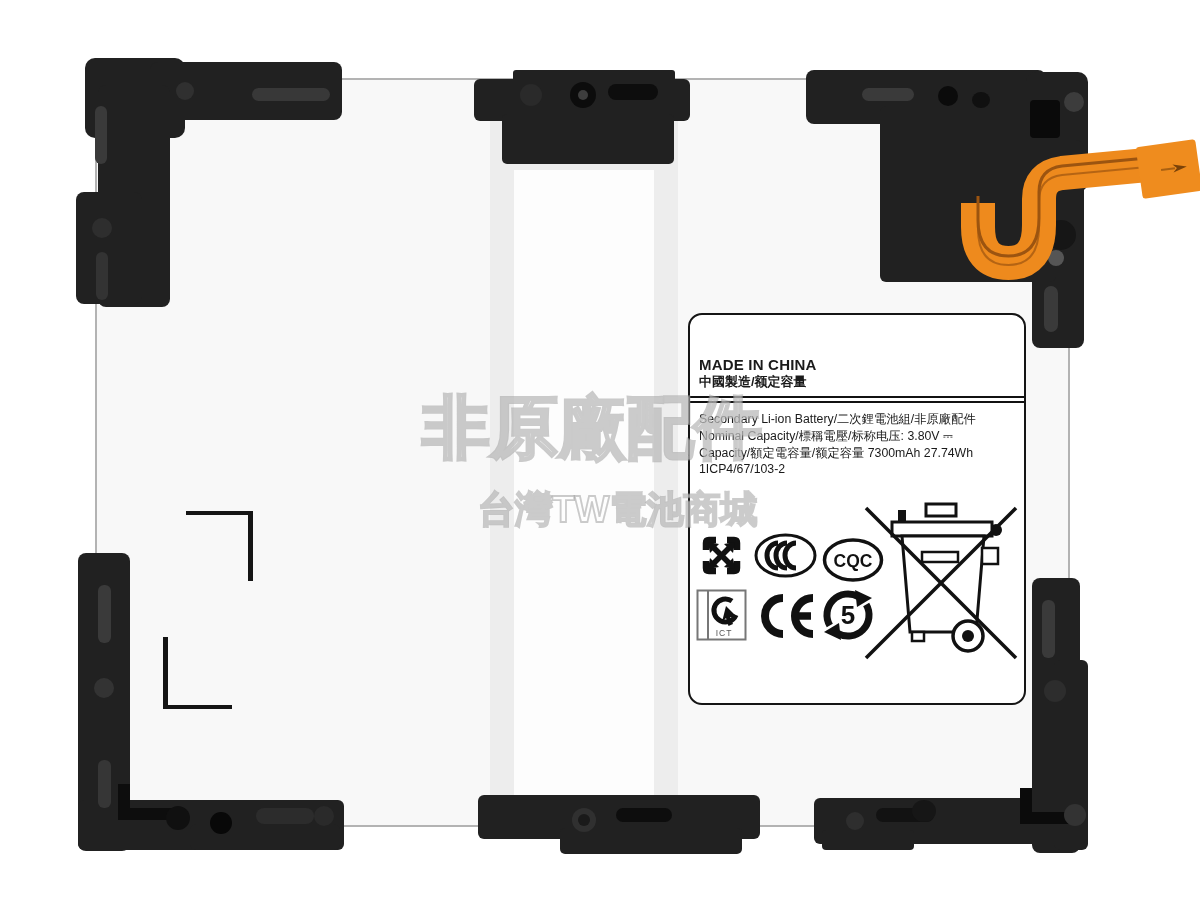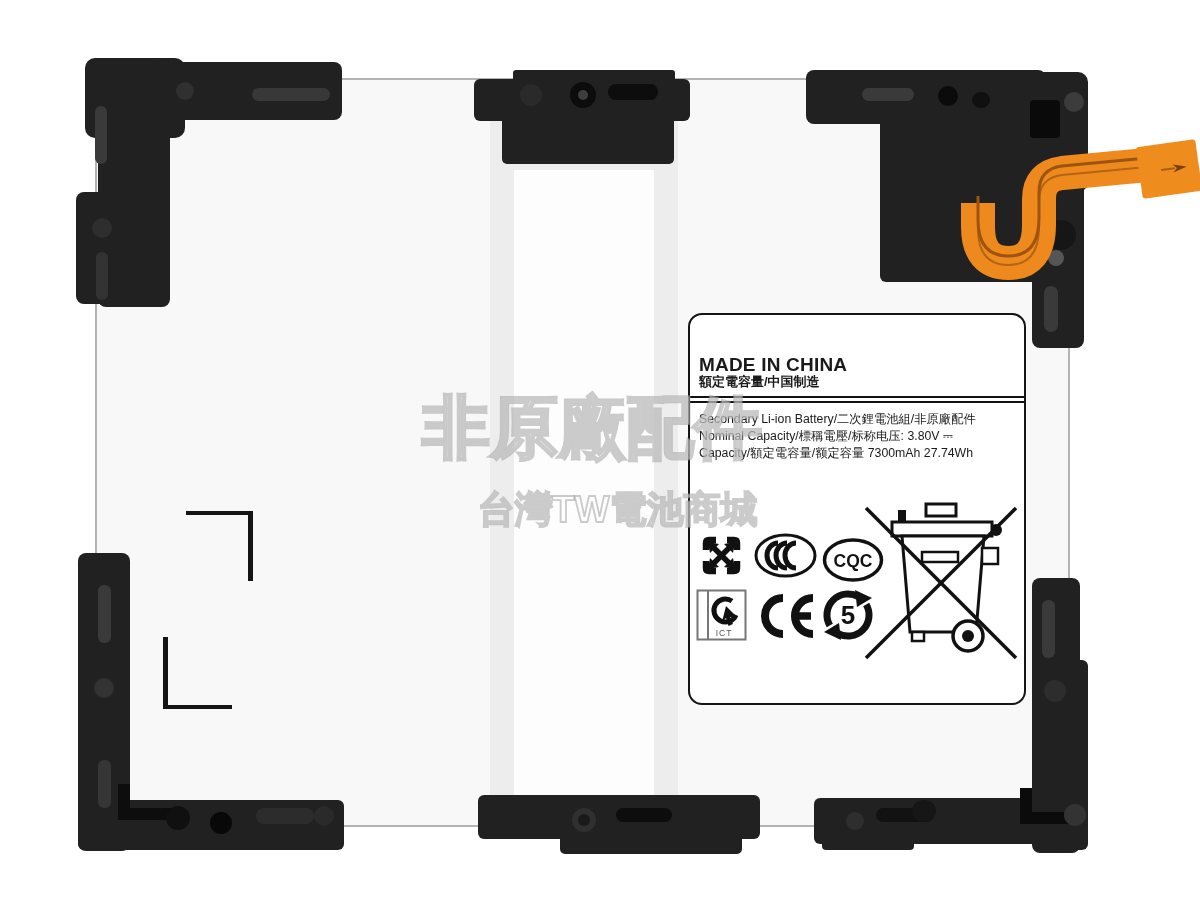--- a/index.html
+++ b/index.html
@@ -14,21 +14,21 @@
   .cmark{position:absolute;z-index:3;}
   
   .bk{position:absolute;background:#212121;z-index:5;}
   .dt{position:absolute;z-index:6;}
   
   .flex{position:absolute;left:935px;top:125px;z-index:8;}
   
   .label{position:absolute;left:688px;top:313px;width:334px;height:388px;background:#ffffff;
          border:2.5px solid #151515;border-radius:14px;z-index:10;color:#1a1a1a;}
   .label .head{position:absolute;left:9px;top:41px;line-height:17px;}
-  .label .mic{font-size:19px;font-weight:bold;letter-spacing:.2px;text-align:center;}
+  .label .mic{font-size:15px;font-weight:bold;letter-spacing:.2px;text-align:center;}
   .label .mic-cn{font-size:13px;font-weight:bold;}
   .label .divider{position:absolute;left:0;top:81px;width:100%;height:7px;
                   border-top:2.5px solid #111;border-bottom:2.5px solid #111;box-sizing:border-box;}
   .label .specs{position:absolute;left:9px;top:96px;font-size:12.3px;line-height:16.8px;
                 font-weight:500;white-space:nowrap;}
   .label .warning{position:absolute;left:9px;top:341px;width:302px;font-size:11.8px;line-height:15.5px;}
   .mk{position:absolute;}
   
   .wm{position:absolute;z-index:60;font-weight:bold;color:rgba(255,255,255,.45);
       -webkit-text-stroke:2.5px rgba(160,160,160,.55);white-space:nowrap;}
@@ -128,27 +128,28 @@
     <div class="dt" style="left:1020px;top:812px;width:52px;height:12px;background:#0b0b0b;"></div>
     <div class="dt" style="left:1064px;top:804px;width:22px;height:22px;border-radius:50%;background:#333;"></div>
     <div class="dt" style="left:876px;top:808px;width:58px;height:14px;border-radius:7px;background:#121212;"></div>
     <div class="dt" style="left:846px;top:812px;width:18px;height:18px;border-radius:50%;background:#2e2e2e;"></div>
     <div class="dt" style="left:912px;top:800px;width:24px;height:22px;border-radius:50%;background:#161616;"></div>
   </div>
 
   <div class="label">
     <div class="head">
       <div class="mic">MADE IN CHINA</div>
-      <div class="mic-cn">額定電容量/中国制造</div>
+      <div class="mic-cn">中國製造/额定容量</div>
     </div>
     <div class="divider"></div>
     <div class="specs">
       <div>Secondary Li-ion Battery/二次鋰電池組/非原廠配件</div>
       <div>Nominal Capacity/標稱電壓/标称电压: 3.80V ⎓</div>
       <div>Capacity/額定電容量/额定容量  7300mAh 27.74Wh</div>
+      <div>1ICP4/67/103-2</div>
     </div>
 
     <svg class="mk" style="left:8px;top:217px;" width="47" height="47" viewBox="0 0 47 47">
       <g stroke="#111" stroke-width="6.5" fill="none">
         <path d="M8 18 V11 Q8 8 11 8 H18"></path>
         <path d="M29 8 H36 Q39 8 39 11 V18"></path>
         <path d="M39 29 V36 Q39 39 36 39 H29"></path>
         <path d="M18 39 H11 Q8 39 8 36 V29"></path>
       </g>
       <g stroke="#111" stroke-width="5.5">

